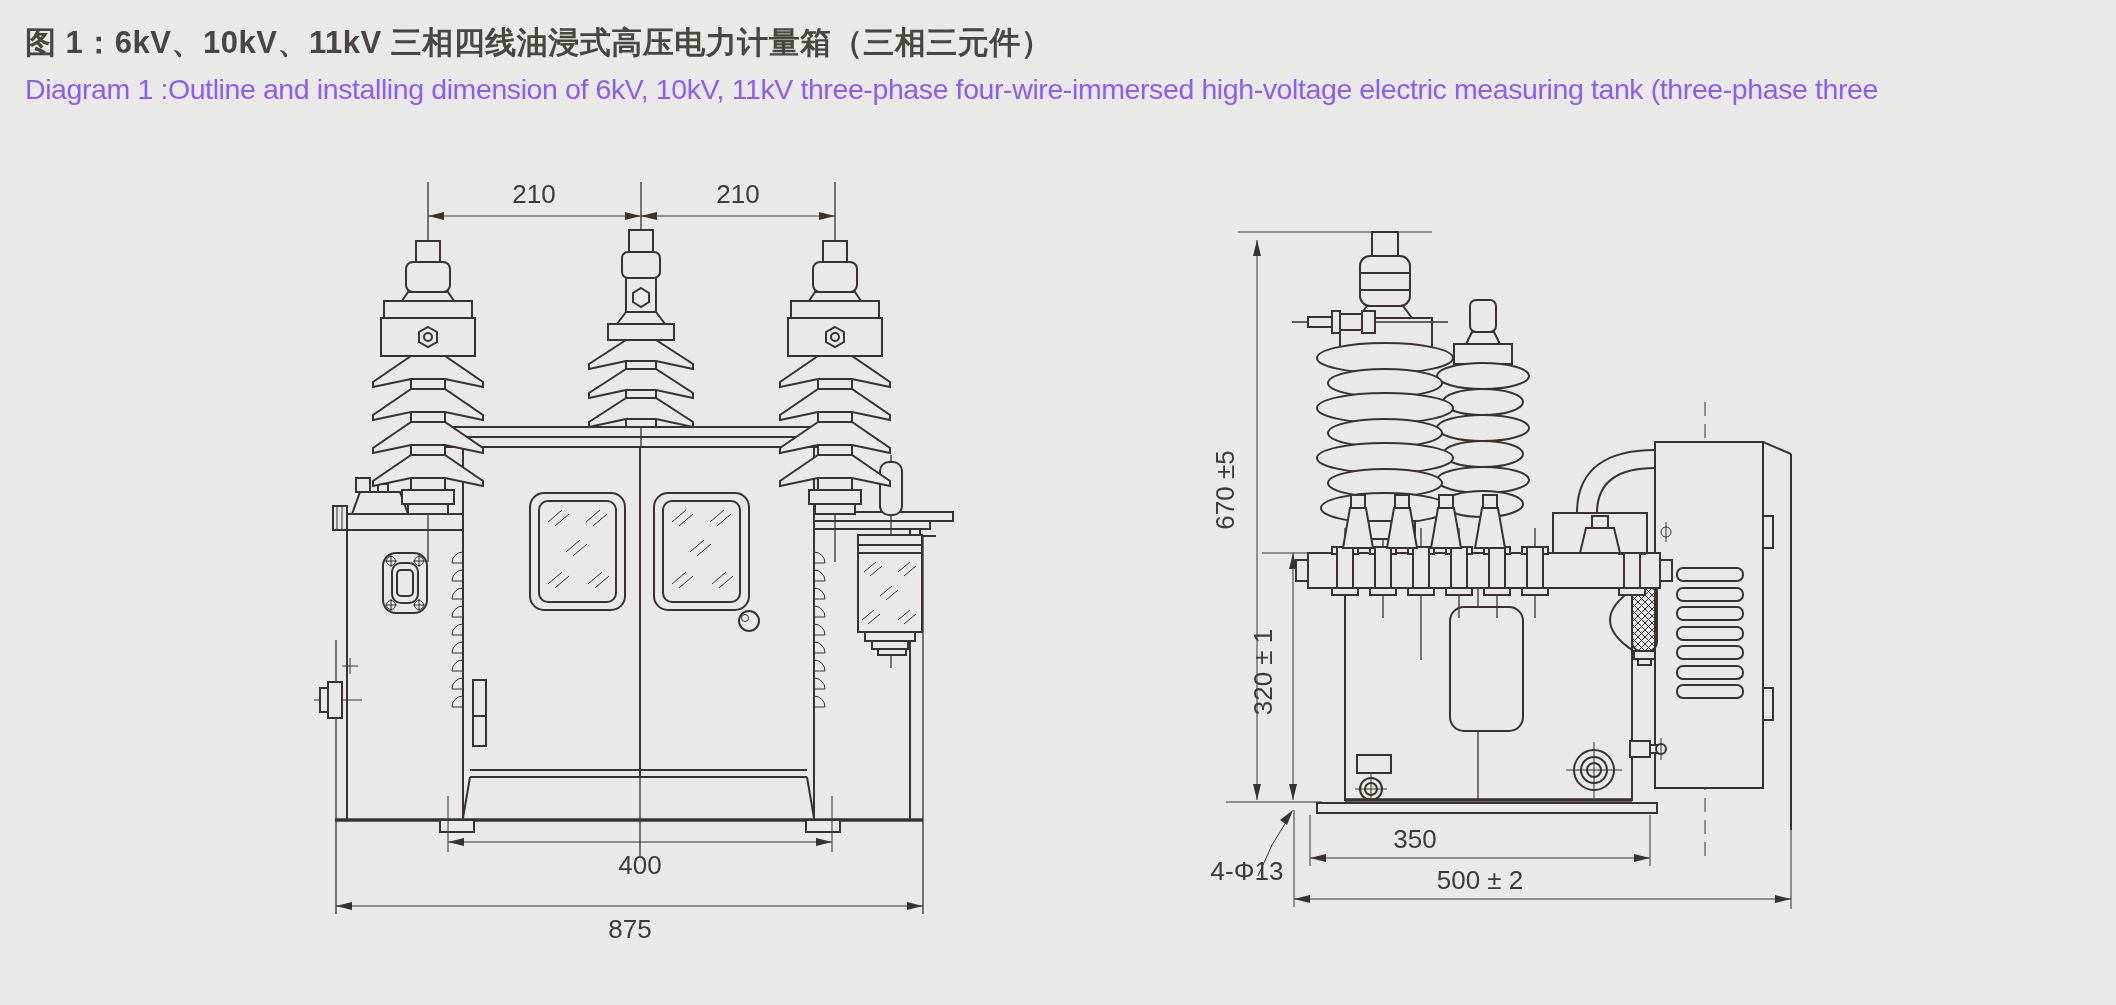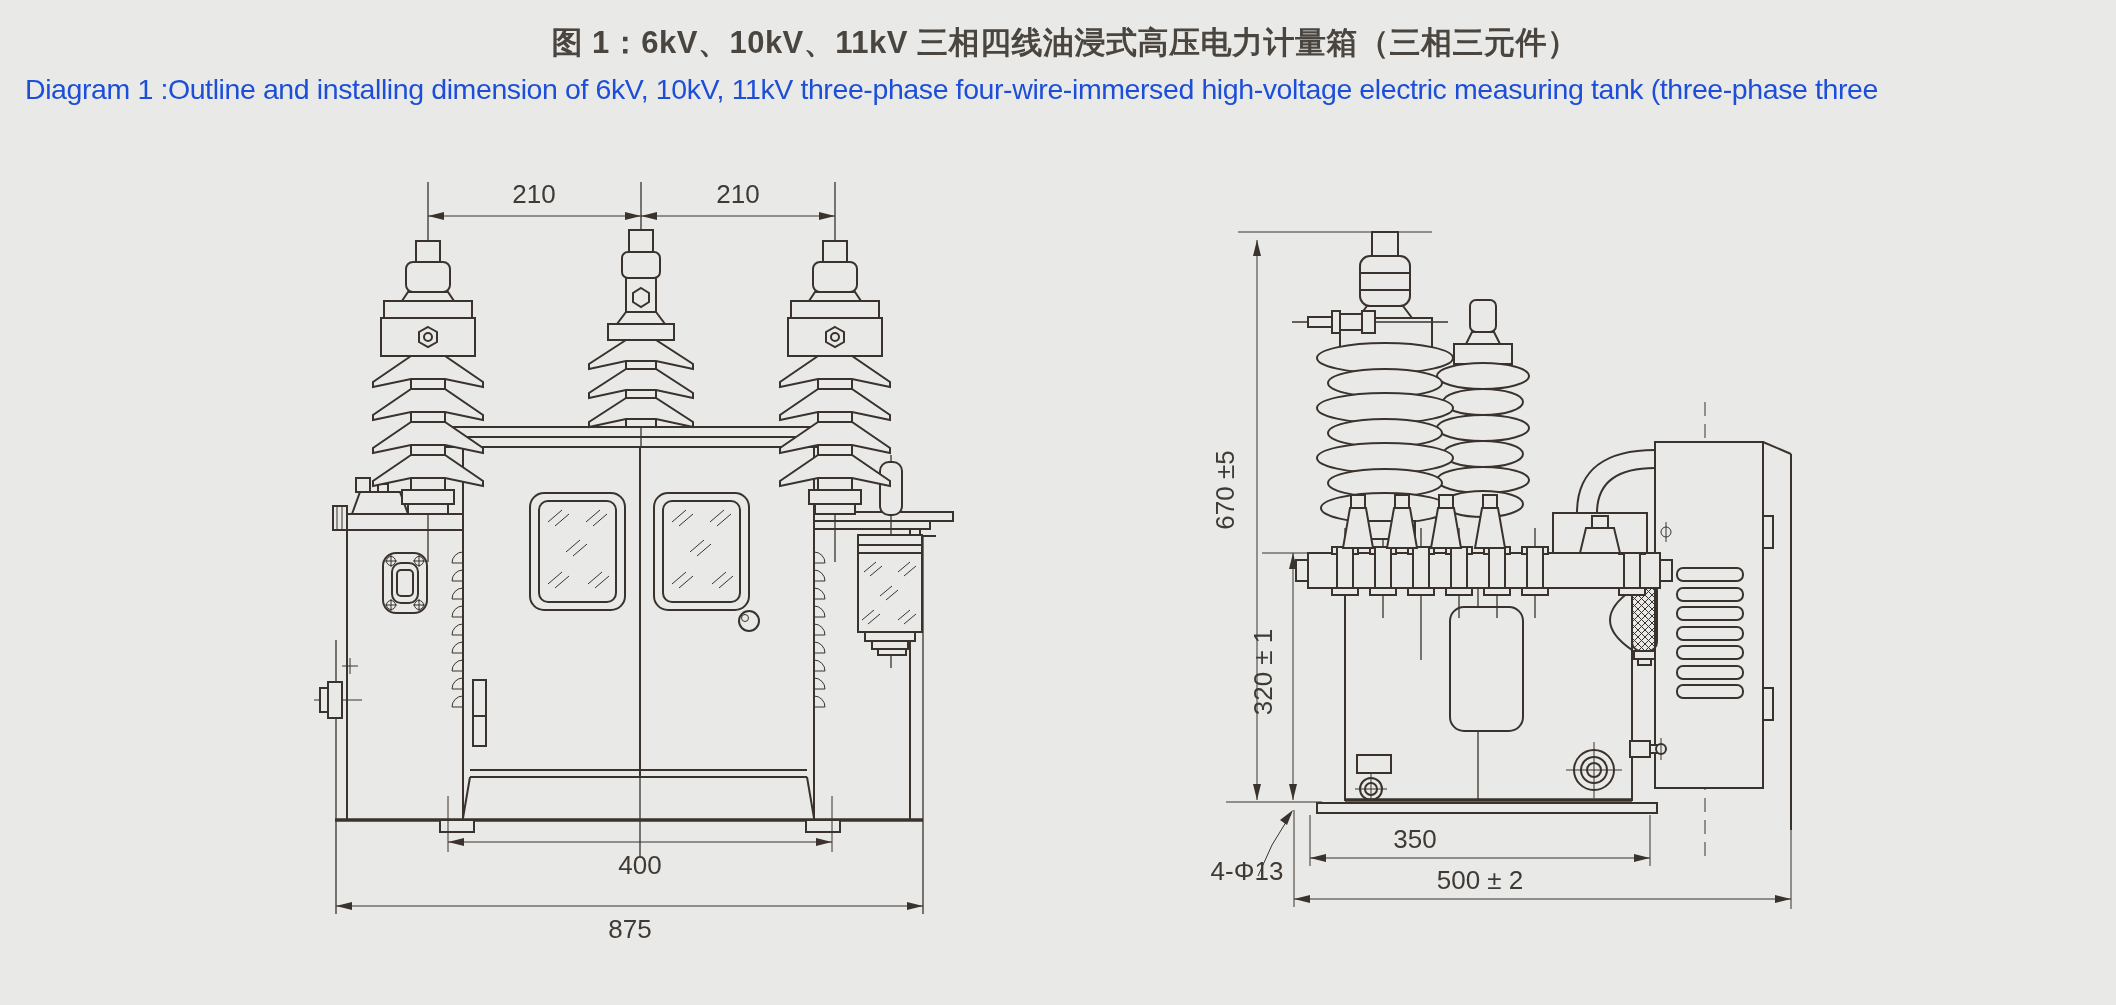--- a/index.html
+++ b/index.html
@@ -7,24 +7,24 @@
     width:2116px;height:1005px;
     background:#e9eae8;
     font-family:"Liberation Sans", sans-serif;
     color:#44403b;
     overflow:hidden;
     position:relative;
   }
   .header{position:absolute;left:25px;top:22px;width:2080px;}
   .title-zh{
     font-size:31px;font-weight:bold;color:#4a453f;
-    letter-spacing:0.5px;white-space:nowrap;text-align:center;
+    letter-spacing:0.5px;white-space:nowrap;
   }
   .subtitle-en{
-    margin-top:9px;font-size:28.5px;color:#1d4ed8;
+    margin-top:9px;font-size:28.5px;color:#8b5cf6;
     letter-spacing:-0.4px;line-height:1.18;
   }
   svg{position:absolute;left:0;top:0;}
   svg .ln{fill:none;stroke:#3a322d;stroke-width:2;}
   svg .wh{fill:#e9eae8;stroke:#3a322d;stroke-width:2;}
   svg .thin{fill:none;stroke:#3a322d;stroke-width:1;}
   svg .hair{fill:none;stroke:#3a322d;stroke-width:1.3;}
   svg .thick{fill:none;stroke:#3a322d;stroke-width:3.5;}
   svg .solid{fill:#3a322d;stroke:none;}
   svg text{

